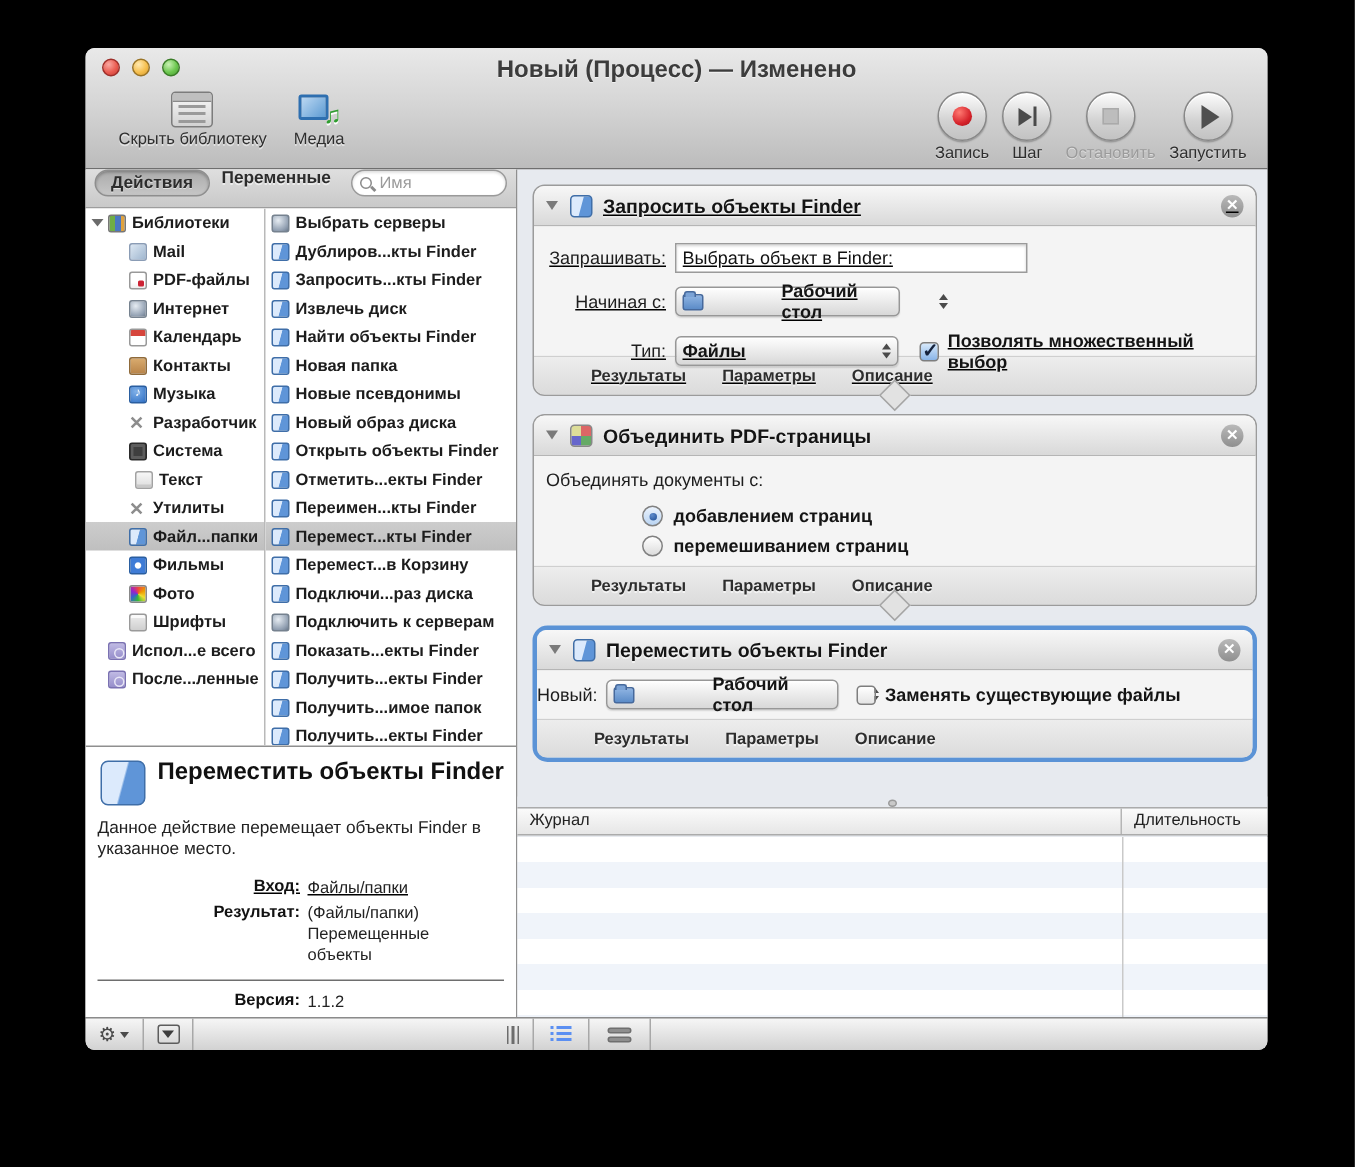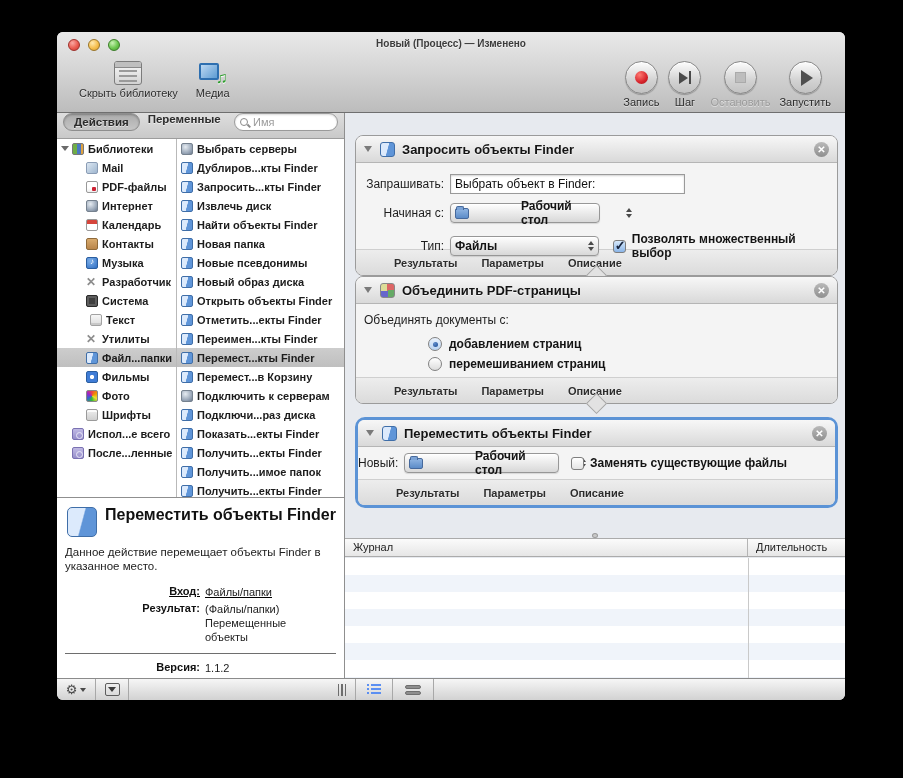--- a/index.html
+++ b/index.html
@@ -10,21 +10,21 @@
   
   .chrome{position:absolute;left:0;top:0;width:100%;height:81px;
     background:linear-gradient(180deg,#e9e9e9 0%,#d6d6d6 45%,#bcbcbc 100%);
     border-bottom:1px solid #6f6f6f;}
   .titlebar{position:absolute;left:0;top:0;width:100%;height:26px;}
   .lights{position:absolute;left:11px;top:7px;display:flex;gap:8px;}
   .light{width:12px;height:12px;border-radius:50%;}
   .light.red{background:radial-gradient(circle at 35% 30%,#f9a8a2,#ea5c51 55%,#c33a33);border:1px solid #9e2f2a;}
   .light.yellow{background:radial-gradient(circle at 35% 30%,#ffe9b0,#f6bf4e 55%,#d29a32);border:1px solid #9a7426;}
   .light.green{background:radial-gradient(circle at 35% 30%,#c9f1b4,#6cc74f 55%,#4b9a33);border:1px solid #3a7d27;}
-  .win-title{position:absolute;left:0;right:0;top:6px;text-align:center;font-size:10px;font-weight:700;
+  .win-title{position:absolute;left:0;right:0;top:6px;text-align:center;font-size:16px;font-weight:700;
     color:#3c3c3c;text-shadow:0 1px 0 rgba(255,255,255,.6);}
   .toolbar{position:absolute;left:0;top:26px;width:100%;height:55px;display:flex;align-items:flex-start;}
   .tb-btn{display:flex;flex-direction:column;align-items:center;margin-top:3px;cursor:default;}
   .tb-btn .lab{font-size:11px;color:#2e2e2e;margin-top:2px;text-shadow:0 1px 0 rgba(255,255,255,.5);}
   .tb-left{display:flex;gap:18px;margin-left:22px;}
   .tb-right{margin-left:auto;display:flex;gap:9px;margin-right:14px;}
   .round-btn{width:33px;height:33px;border-radius:50%;border:1px solid #878787;
     background:linear-gradient(180deg,#fdfdfd,#d2d2d2 60%,#c2c2c2);
     box-shadow:inset 0 1px 0 #fff,0 1px 1px rgba(0,0,0,.25);
     display:flex;align-items:center;justify-content:center;}
@@ -382,26 +382,26 @@
               </div>
               <div class="row selected">
                 <span class="ic finder-icon"></span>
                 <span class="lbl">Перемест...кты Finder</span>
               </div>
               <div class="row">
                 <span class="ic finder-icon"></span>
                 <span class="lbl">Перемест...в Корзину</span>
               </div>
               <div class="row">
+                <span class="ic finder-icon"></span>
+                <span class="lbl">Подключи...раз диска</span>
+              </div>
+              <div class="row">
                 <span class="ic globe-icon"></span>
                 <span class="lbl">Подключить к серверам</span>
-              </div>
-              <div class="row">
-                <span class="ic finder-icon"></span>
-                <span class="lbl">Подключи...раз диска</span>
               </div>
               <div class="row">
                 <span class="ic finder-icon"></span>
                 <span class="lbl">Показать...екты Finder</span>
               </div>
               <div class="row">
                 <span class="ic finder-icon"></span>
                 <span class="lbl">Получить...екты Finder</span>
               </div>
               <div class="row">
@@ -435,21 +435,21 @@
             <span class="k">Версия:</span>
             <span class="v">1.1.2</span>
           </div>
 
         </div>
       </div>
 
       <div class="right-panel">
         <div class="canvas">
 
-          <div class="block" style="top:22px;">
+          <div class="block" style="top:10px;text-decoration:underline;">
             <div class="tail"></div>
             <div class="blk-head">
               <span class="disc"></span>
               <span class="hic finder"></span>
               <span class="blk-title">Запросить объекты Finder</span>
               <span class="blk-close">✕</span>
             </div>
             <div class="blk-body" style="height:86px;">
               <div class="frow" style="padding-top:11px;">
                 <span class="flabel" style="width:88px;">Запрашивать:</span>

